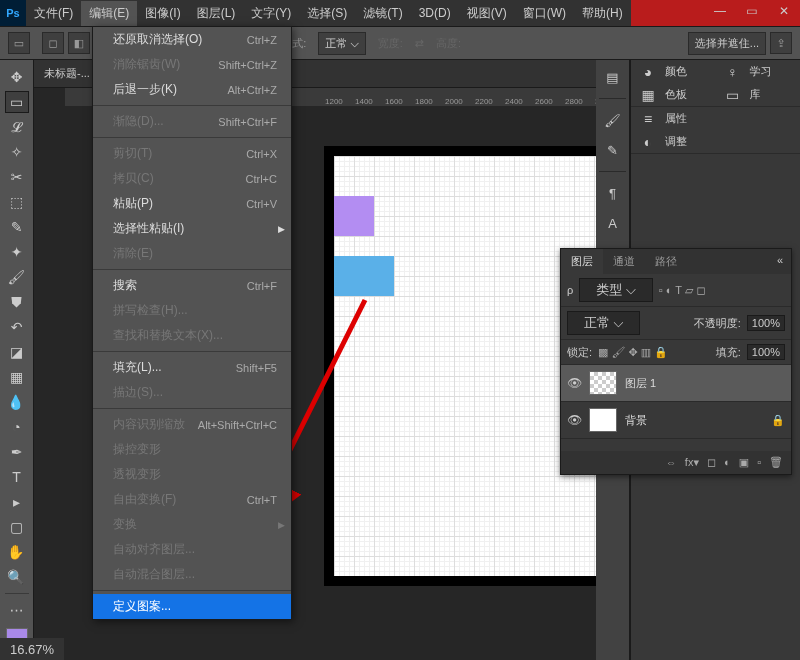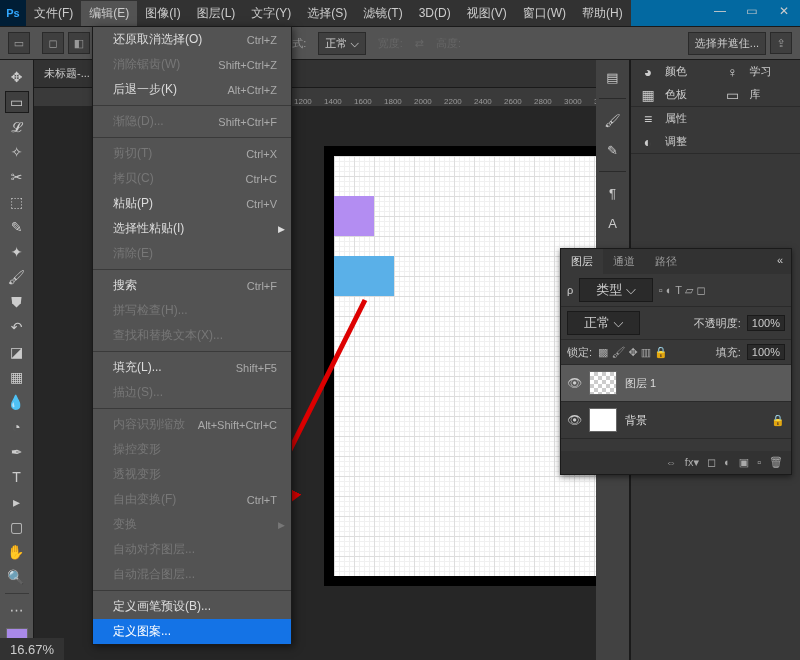--- a/index.html
+++ b/index.html
@@ -1,37 +1,37 @@
 <!DOCTYPE html>
 <html><head>
 <meta charset="utf-8">
 <style>
 * { margin: 0; padding: 0; box-sizing: border-box; font-family: "Microsoft YaHei", sans-serif; }
 body { background: #323232; width: 800px; height: 660px; overflow: hidden; position: relative; }
-.titlebar { height: 26px; background: #0369a1; display: flex; align-items: center; }
+.titlebar { height: 26px; background: #b91c1c; display: flex; align-items: center; }
 .ps-logo { width: 26px; height: 26px; background: #001e36; color: #31a8ff; display: flex; align-items: center; justify-content: center; font-size: 11px; font-weight: bold; }
 .menubar { display: flex; height: 26px; background: #323232; color: #ccc; font-size: 12px; align-items: center; }
 .menubar-item { padding: 4px 8px; cursor: pointer; }
 .menubar-item.active { background: #535353; }
 .win-controls { position: absolute; right: 0; top: 0; display: flex; }
 .win-btn { width: 32px; height: 22px; display: flex; align-items: center; justify-content: center; color: #ccc; font-size: 12px; }
 .toolbar { height: 34px; background: #535353; border-top: 1px solid #1a1a1a; border-bottom: 1px solid #1a1a1a; display: flex; align-items: center; padding: 0 8px; color: #999; font-size: 11px; gap: 12px; }
 .toolbar .btn { background: #3f3f3f; padding: 3px 6px; border: 1px solid #2a2a2a; color: #ccc; }
 .toolbar .disabled { color: #666; }
 .toolbar .group { display: flex; align-items: center; gap: 4px; }
 .toolbar .icon-box { width: 22px; height: 22px; background: #3f3f3f; border: 1px solid #2a2a2a; display: flex; align-items: center; justify-content: center; }
 .main { display: flex; height: 600px; }
 .tools { width: 34px; background: #535353; border-right: 1px solid #1a1a1a; display: flex; flex-direction: column; align-items: center; padding-top: 6px; gap: 3px; }
 .tool { width: 24px; height: 22px; display: flex; align-items: center; justify-content: center; color: #ccc; font-size: 14px; cursor: pointer; position: relative; }
 .tool.active { background: #3f3f3f; border: 1px solid #1a1a1a; }
 .tool.sep { border-bottom: 1px solid #3a3a3a; height: 1px; margin: 2px 0; }
 .swatch { width: 22px; height: 22px; background: #a989e8; border: 1px solid #666; margin-top: 4px; }
 .workspace { flex: 1; background: #262626; position: relative; overflow: hidden; }
 .tabbar { height: 28px; background: #323232; display: flex; align-items: center; padding-left: 10px; color: #ccc; font-size: 11px; border-bottom: 1px solid #1a1a1a; }
-.rulers-h { height: 18px; background: #3a3a3a; color: #888; font-size: 8px; display: flex; align-items: flex-end; padding-left: 10px; gap: 2px; overflow: hidden; position: relative; }
+.rulers-h { height: 18px; background: #3a3a3a; color: #888; font-size: 8px; display: flex; align-items: flex-end; padding-left: 10px; gap: 2px; overflow: hidden; position: relative; margin-left: 31px; }
 .ruler-tick { position: absolute; bottom: 0; font-size: 8px; color: #999; }
 .canvas-area { position: relative; background: #262626; height: 546px; }
 .canvas-bg { position: absolute; left: 290px; top: 40px; width: 300px; height: 440px; background: #000; }
 .canvas { position: absolute; left: 300px; top: 50px; width: 280px; height: 420px; background: white; }
 .grid { position: absolute; inset: 0; background-image: linear-gradient(#ddd 1px, transparent 1px), linear-gradient(90deg, #ddd 1px, transparent 1px); background-size: 20px 20px; }
 .sub-grid { position: absolute; inset: 0; background-image: linear-gradient(#f0f0f0 1px, transparent 1px), linear-gradient(90deg, #f0f0f0 1px, transparent 1px); background-size: 5px 5px; }
 .purple-block { position: absolute; left: 0; top: 40px; width: 40px; height: 40px; background: #b38df2; }
 .blue-block { position: absolute; left: 0; top: 100px; width: 60px; height: 40px; background: #5ab0e8; }
 .arrow { position: absolute; left: 255px; top: 290px; pointer-events: none; z-index: 50; }
 .dropdown { position: absolute; left: 92px; top: 26px; width: 200px; background: #535353; border: 1px solid #1a1a1a; box-shadow: 2px 2px 8px rgba(0,0,0,0.5); z-index: 100; font-size: 12px; color: #ddd; }
@@ -297,23 +297,20 @@
       <span>变换</span>
       <span class="sub-arrow">▶</span>
     </div>
     <div class="dd-item disabled">
       <span>自动对齐图层...</span>
     </div>
     <div class="dd-item disabled">
       <span>自动混合图层...</span>
     </div>
     <div class="dd-sep"></div>
-    <div class="dd-item">
-      <span>定义画笔预设(B)...</span>
-    </div>
     <div class="dd-item highlighted">
       <span>定义图案...</span>
     </div>
   </div>
 
 <div class="layers-panel">
   <div class="lp-tabs">
     <div class="lp-tab active">图层</div>
     <div class="lp-tab">通道</div>
     <div class="lp-tab">路径</div>

